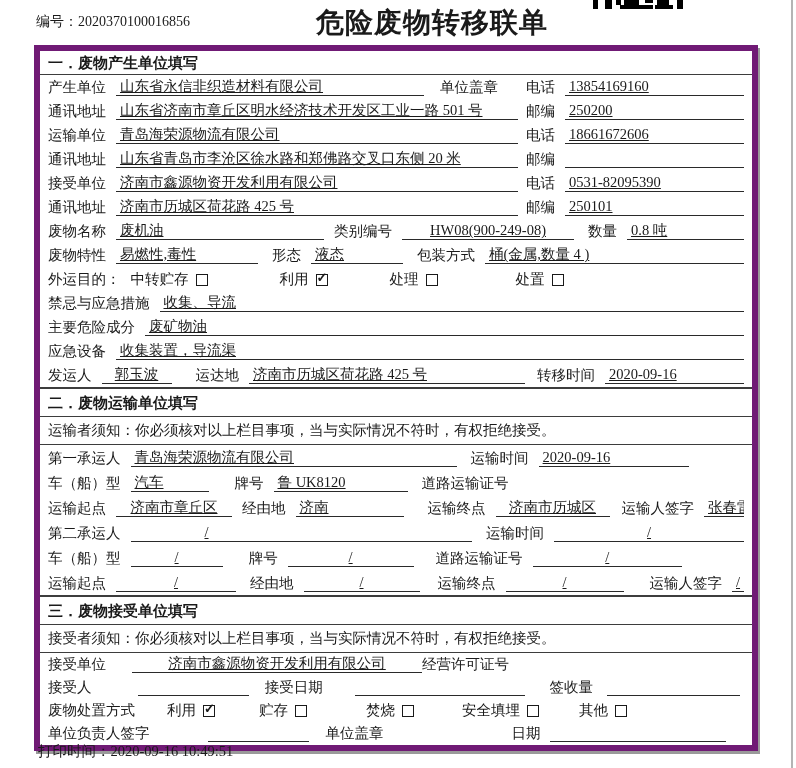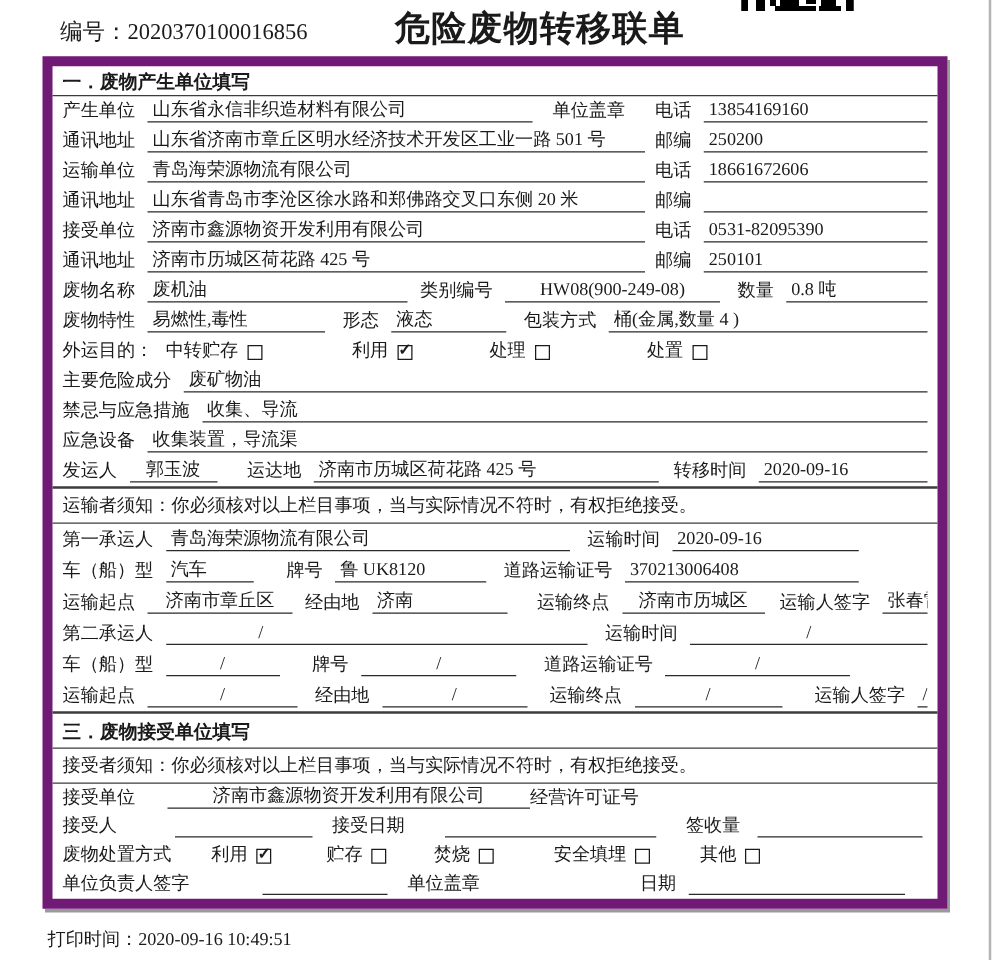--- a/index.html
+++ b/index.html
@@ -9,31 +9,31 @@
     background: #ffffff;
     font-family: "Liberation Serif", "DejaVu Serif", serif;
     color: #1a1a1a;
   }
   .page-edge {
     position: absolute; right: 3px; top: 0; width: 2px; height: 768px;
     background: #b4b4b4;
   }
   .tophdr { position: relative; height: 45px; }
   .doc-number {
-    position: absolute; left: 48px; top: 13px; font-size: 18px; white-space: nowrap;
+    position: absolute; left: 36px; top: 13px; font-size: 14px; white-space: nowrap;
   }
   .doc-title {
     position: absolute; left: 432px; top: 4px; transform: translateX(-50%);
     font-family: "Liberation Sans", "DejaVu Sans", sans-serif;
     font-size: 28px; font-weight: bold; letter-spacing: 1px; white-space: nowrap;
   }
   .qr-frag { position: absolute; left: 593px; top: 0; }
   .formbox {
     position: absolute; left: 34px; top: 45px; width: 724px;
-    border: 8px solid #701a75;
+    border: 6px solid #701a75;
     box-shadow: 2px 3px 0 #9a9a9a;
     background: #fff;
   }
   .section:not(:first-child) { border-top: 2px solid #3d3d3d; }
   .sec-head {
     font-family: "Liberation Sans", "DejaVu Sans", sans-serif;
     font-weight: bold; font-size: 15px;
     padding: 3px 8px 2px 8px; height: 24px;
     border-bottom: 1.5px solid #3d3d3d;
     display: flex; align-items: center;
@@ -47,21 +47,21 @@
   .frow {
     display: flex; align-items: flex-end;
     padding: 0 8px 3px 8px; font-size: 14.5px; line-height: 1.15;
   }
   .s1 .frow { height: 24px; }
   .s2 .frow { height: 25px; }
   .s3 .frow { height: 23px; }
   .lbl { white-space: nowrap; margin-right: 10px; }
   .v {
     border-bottom: 1px solid #2a2a2a; min-height: 16px;
-    padding: 0 4px; white-space: nowrap; overflow: hidden;
+    padding: 0 4px; white-space: nowrap; overflow: hidden; text-decoration: underline;
   }
   .v.grow { flex: 1; }
   .vc { text-align: center; }
   .lcol { flex: 1; display: flex; align-items: center; }
   .rcol { width: 218px; display: flex; align-items: flex-end; }
   .spacer { flex: 1; }
   .opt { white-space: nowrap; display: inline-flex; align-items: center; }
   .cb {
     display: inline-block; width: 12px; height: 12px;
     border: 1.5px solid #1a1a1a; margin-left: 7px; position: relative;
@@ -201,61 +201,61 @@
         <span>处理</span>
         <span class="cb"></span>
       </span>
       <span class="opt" style="margin-left:78px">
         <span>处置</span>
         <span class="cb"></span>
       </span>
     </div>
 
     <div class="frow">
+      <span class="lbl">禁忌与应急措施</span>
+      <span class="v grow">收集、导流</span>
+    </div>
+
+    <div class="frow">
       <span class="lbl">主要危险成分</span>
       <span class="v grow">废矿物油</span>
-    </div>
-
-    <div class="frow">
-      <span class="lbl">禁忌与应急措施</span>
-      <span class="v grow">收集、导流</span>
     </div>
 
     <div class="frow">
       <span class="lbl">应急设备</span>
       <span class="v grow">收集装置，导流渠</span>
     </div>
 
     <div class="frow">
       <span class="lbl">发运人</span>
       <span class="v vc" style="width:70px">郭玉波</span>
       <span class="lbl" style="margin-left:24px">运达地</span>
       <span class="v" style="width:276px">济南市历城区荷花路 425 号</span>
       <span class="lbl" style="margin-left:12px">转移时间</span>
       <span class="v grow">2020-09-16</span>
     </div>
   </div>
 
   <div class="section s2">
+    <div class="sec-head tall">二．废物运输单位填写</div>
     <div class="notice">运输者须知：你必须核对以上栏目事项，当与实际情况不符时，有权拒绝接受。</div>
 
     <div class="frow">
       <span class="lbl">第一承运人</span>
       <span class="v" style="width:352px">青岛海荣源物流有限公司</span>
       <span class="lbl" style="margin-left:14px">运输时间</span>
       <span class="v" style="width:162px;margin-right:55px">2020-09-16</span>
     </div>
 
     <div class="frow">
       <span class="lbl">车（船）型</span>
       <span class="v" style="width:78px">汽车</span>
       <span class="lbl" style="margin-left:26px">牌号</span>
       <span class="v" style="width:134px">鲁 UK8120</span>
       <span class="lbl" style="margin-left:14px">道路运输证号</span>
-      <span class="v" style="width:208px;margin-right:55px">370213006408</span>
     </div>
 
     <div class="frow">
       <span class="lbl">运输起点</span>
       <span class="v vc" style="width:116px">济南市章丘区</span>
       <span class="lbl" style="margin-left:10px">经由地</span>
       <span class="v" style="width:108px">济南</span>
       <span class="lbl" style="margin-left:24px">运输终点</span>
       <span class="v vc" style="width:114px">济南市历城区</span>
       <span class="lbl" style="margin-left:12px">运输人签字</span>
@@ -312,21 +312,21 @@
     <div class="frow">
       <span class="lbl">废物处置方式</span>
       <span class="opt" style="margin-left:22px">
         <span>利用</span>
         <span class="cb checked"></span>
       </span>
       <span class="opt" style="margin-left:44px">
         <span>贮存</span>
         <span class="cb"></span>
       </span>
-      <span class="opt" style="margin-left:38px">
+      <span class="opt" style="margin-left:59px">
         <span>焚烧</span>
         <span class="cb"></span>
       </span>
       <span class="opt" style="margin-left:48px">
         <span>安全填埋</span>
         <span class="cb"></span>
       </span>
       <span class="opt" style="margin-left:40px">
         <span>其他</span>
         <span class="cb"></span>

